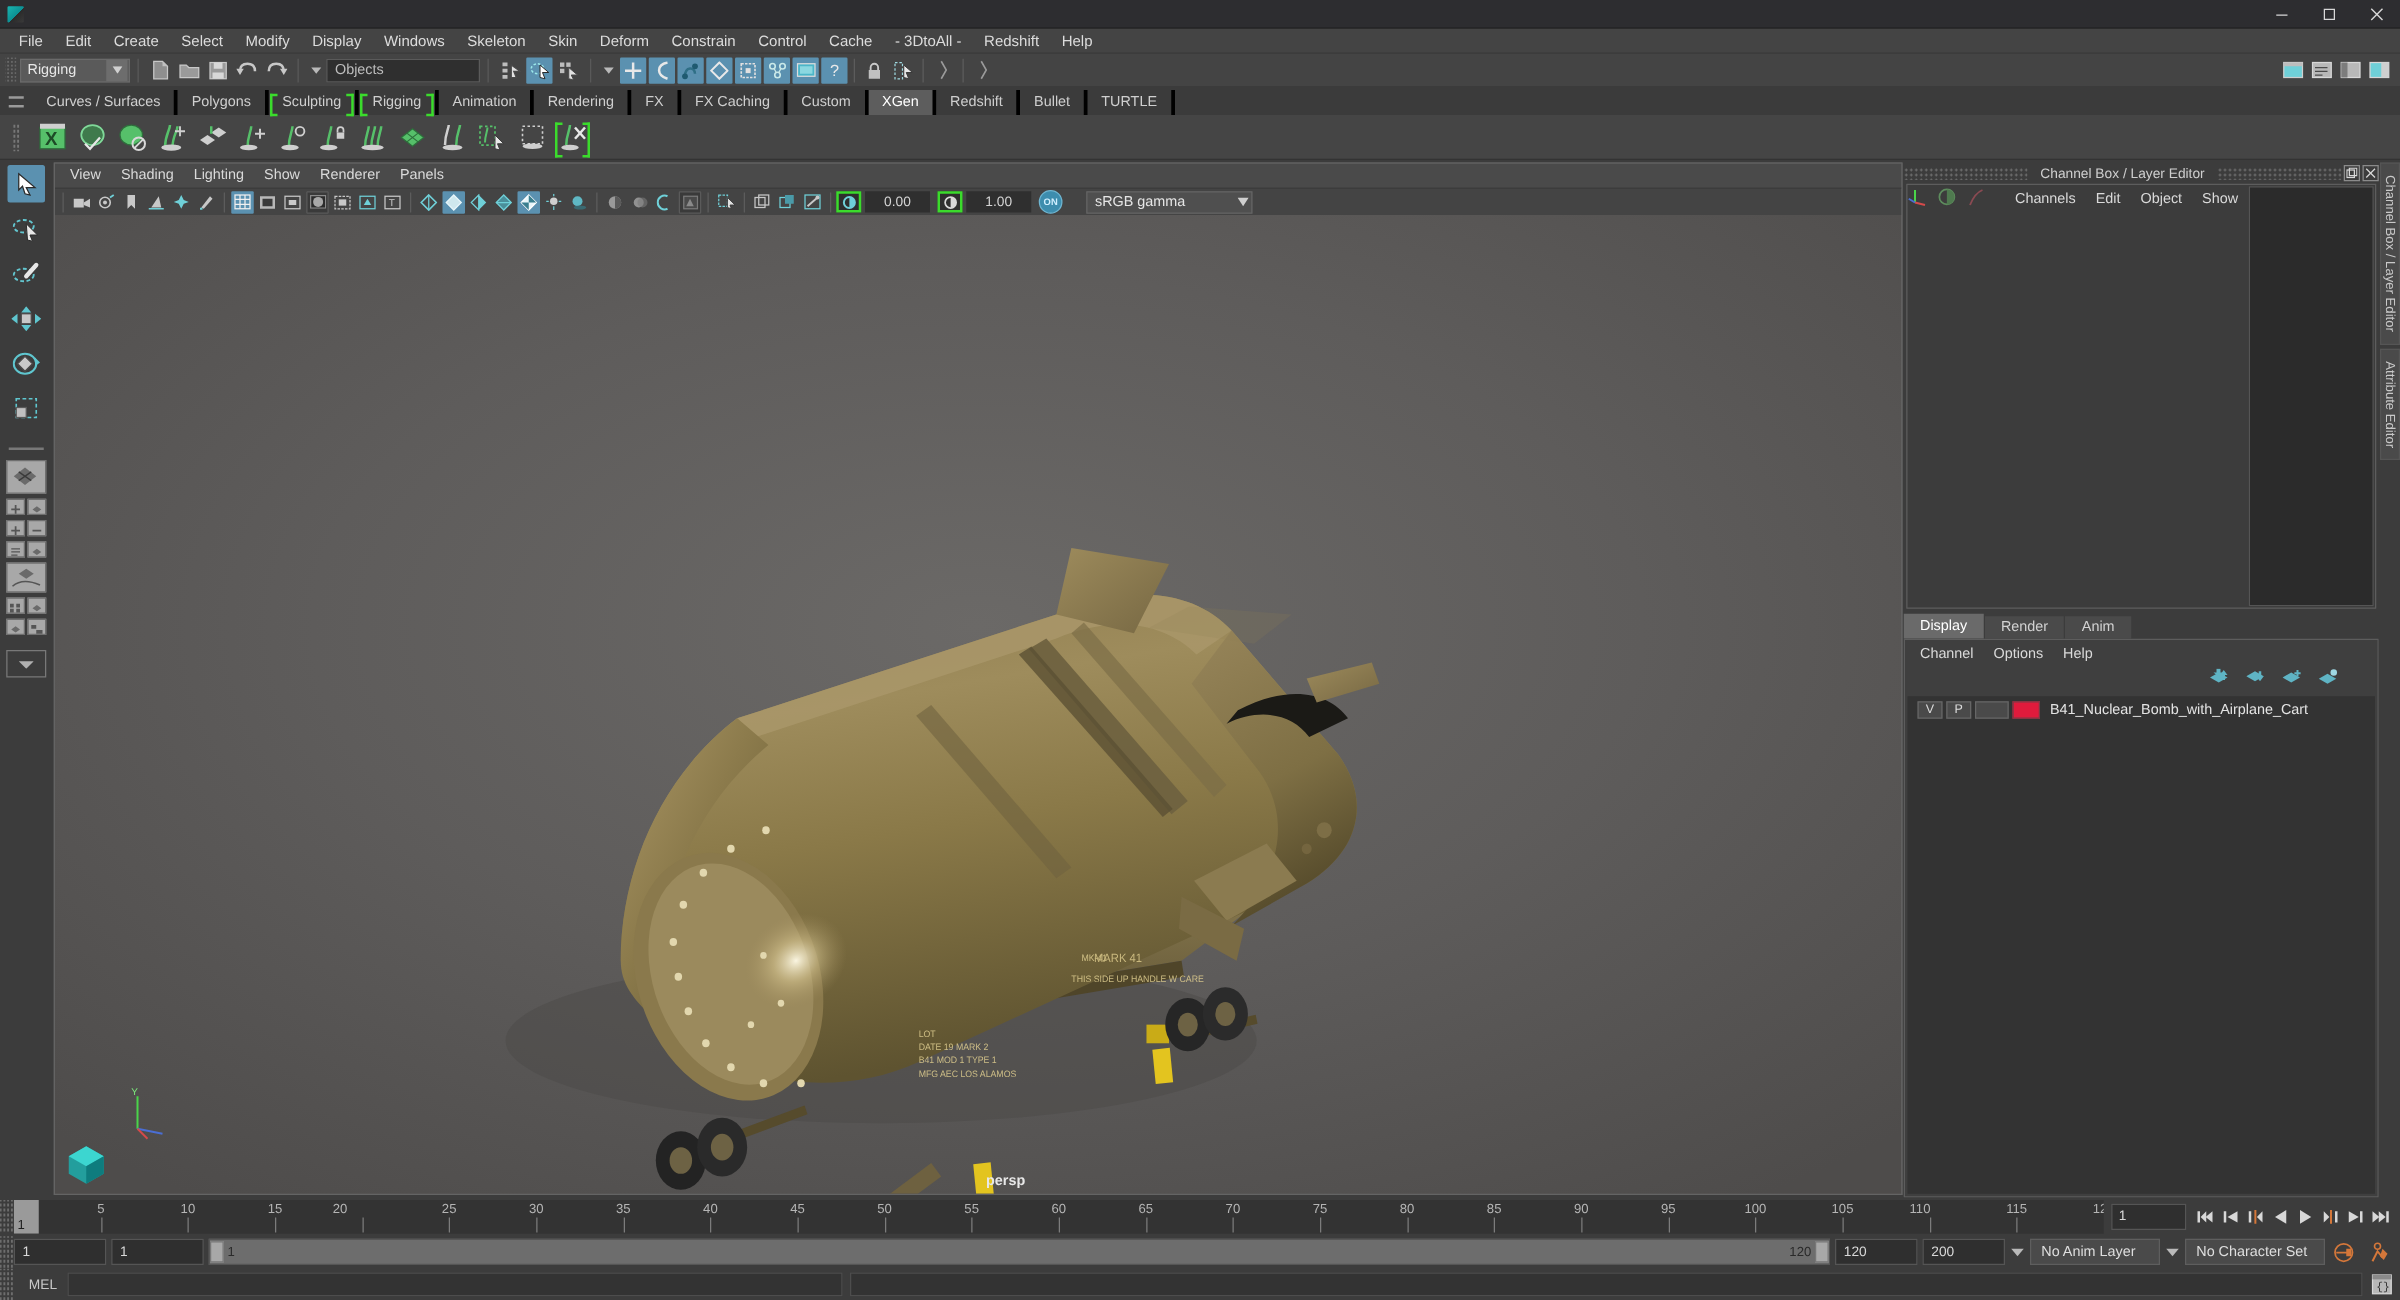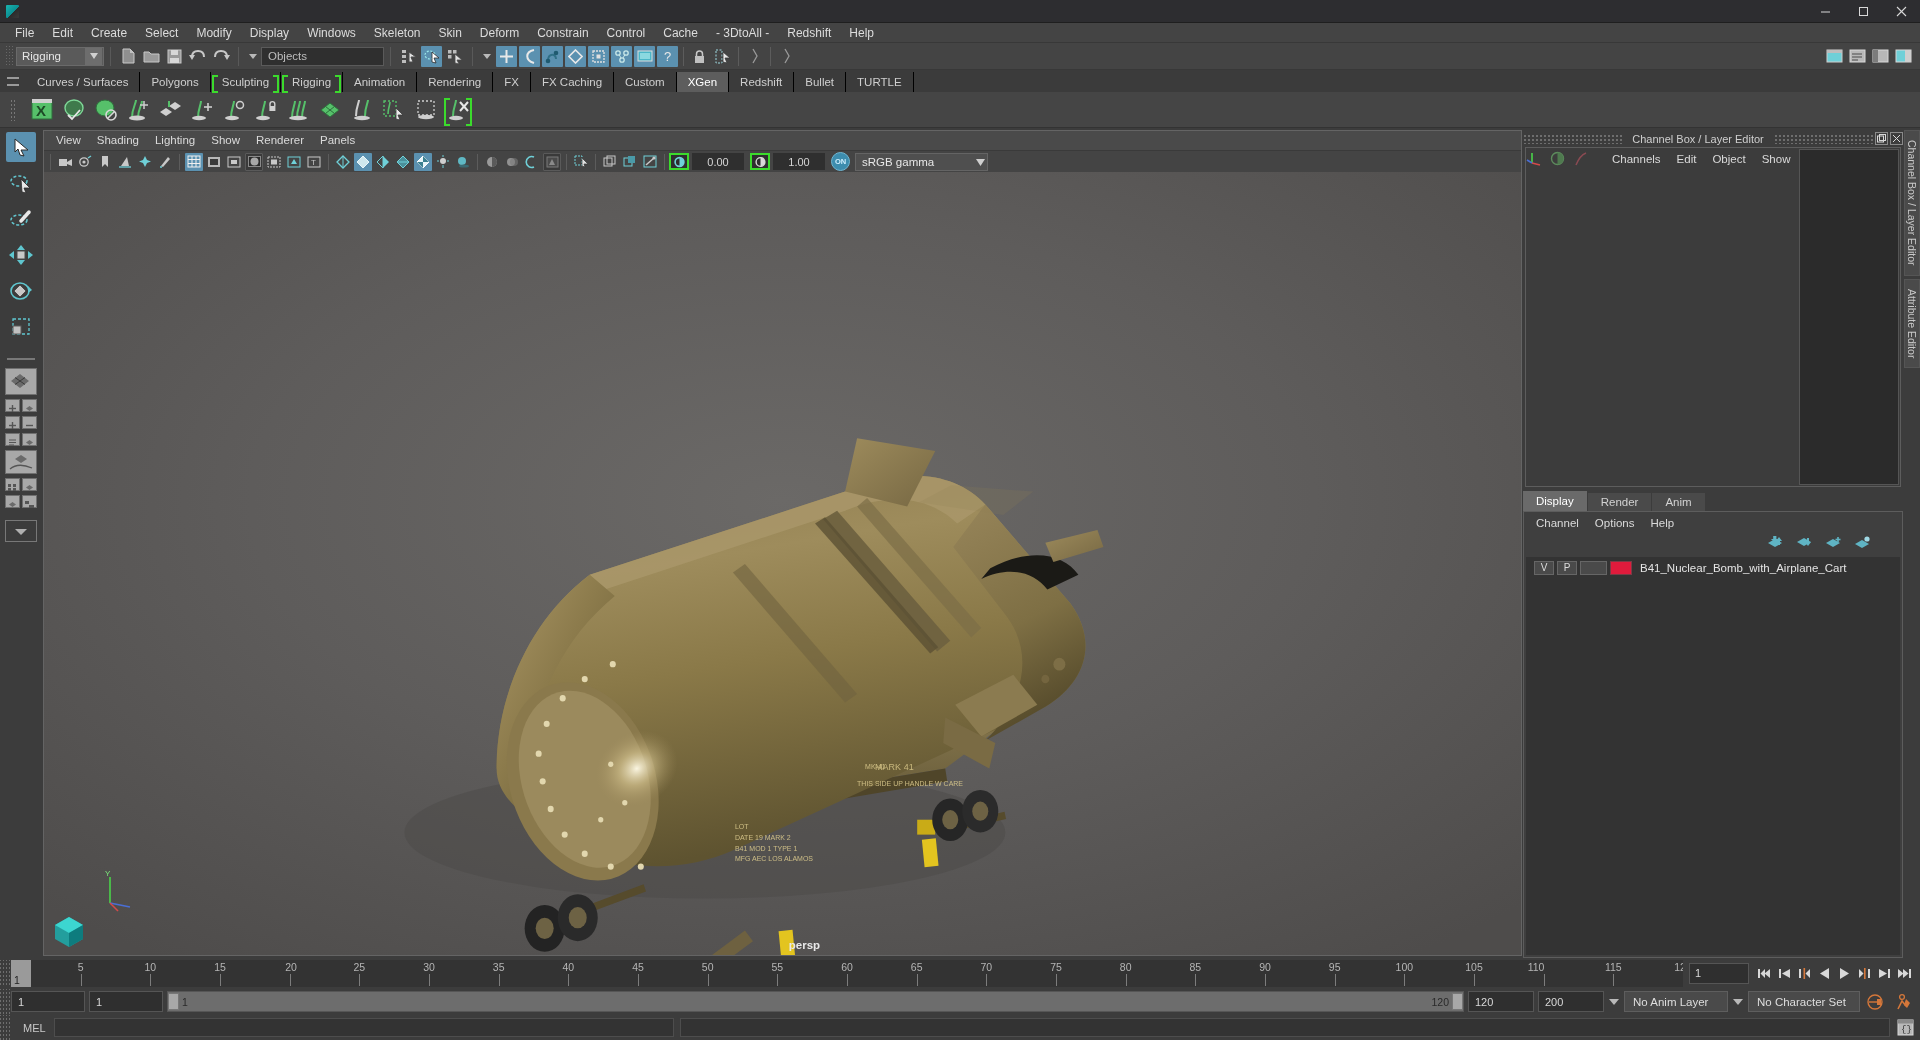--- a/index.html
+++ b/index.html
@@ -64,21 +64,21 @@
   .tri-d { width: 0; height: 0; border-left: 4px solid transparent; border-right: 4px solid transparent;
     border-top: 5px solid #b9b9b9; margin: 0 4px; }
   .sl-right { margin-left: auto; display: flex; align-items: center; padding-right: 5px; }
 
   
   .shelf-tabs { height: 22px; background: #3b3b3b; display: flex; align-items: flex-end; flex: 0 0 22px; }
   .shelf-grip { width: 26px; height: 22px; display: flex; align-items: center; justify-content: center; }
   .shelf-grip .bars { width: 12px; height: 9px; border-top: 2px solid #9a9a9a; border-bottom: 2px solid #9a9a9a; }
   .shelf-tab {
     font-size: 11.5px; color: #cfcfcf; padding: 0 11px; height: 20px; line-height: 20px;
-    border-right: 1px solid #000000; position: relative; white-space: nowrap;
+    border-right: 3px solid #000000; position: relative; white-space: nowrap;
   }
   .shelf-tab.active { background: #5d5d5d; color: #fff; }
   .shelf-tab.brk::before, .shelf-tab.brk::after {
     content: ""; position: absolute; top: 3px; width: 4px; height: 14px; border: 2px solid #3bdb2c;
   }
   .shelf-tab.brk::before { left: 1px; border-right: none; }
   .shelf-tab.brk::after { right: 1px; border-left: none; }
   .shelf-icons { height: 36px; background: #454545; display: flex; align-items: center; flex: 0 0 36px;
     border-bottom: 1px solid #333; }
   .shelf-grip2 { width: 26px; height: 34px; display:flex; align-items:center; justify-content:center; }
@@ -120,21 +120,21 @@
   .vi.on { background: #5b91b0; }
   .vi.dark { background: #3a3a3a; border: 1px solid #5a5a5a; }
   .vsep { width: 1px; height: 16px; background: #5c5c5c; margin: 0 4px; flex: 0 0 1px; }
   .gm-box { display: flex; align-items: center; }
   .gm-ico { width: 20px; height: 17px; border: 2px solid #3bdb2c; display: flex;
     align-items: center; justify-content: center; background: #2e2e2e; }
   .gm-val { width: 52px; height: 17px; background: #2f2f2f; color: #d5d5d5; font-size: 11px;
     display: flex; align-items: center; justify-content: center; margin-left: 3px; margin-right: 6px; }
   .gm-on { width: 19px; height: 19px; border-radius: 50%; background: #3d8dae; color: #cfefff;
     font-size: 7.5px; display: flex; align-items: center; justify-content: center;
-    border: 1px solid #6fb6d2; margin-right: 5px; font-weight: bold; }
+    border: 1px solid #6fb6d2; margin-right: 19px; font-weight: bold; }
   .gm-sel { width: 133px; height: 18px; background: #4f4f4f; border: 1px solid #646464;
     font-size: 11.5px; color: #e6e6e6; display: flex; align-items: center; padding-left: 6px; position: relative; }
   .gm-sel .arrow { position: absolute; right: 2px; }
   .vp-canvas { flex: 1 1 auto; position: relative; min-height: 0; overflow: hidden;
     background: radial-gradient(ellipse 120% 100% at 50% 40%, #666463 0%, #5c5a59 45%, #504e4d 100%); }
   .vp-label { position: absolute; bottom: 4px; left: 0; right: 0; text-align: center;
     font-size: 11.5px; color: #e8e8e8; font-weight: bold; padding-left: 44px; }
   .axis-gnomon { position: absolute; left: 52px; bottom: 42px; width: 44px; height: 44px; }
   .maya-logo { position: absolute; left: 8px; bottom: 6px; width: 34px; height: 34px; }
 
@@ -1205,21 +1205,21 @@
       <div class="ts-current">
         <span>1</span>
       </div>
     <div class="ts-tick" style="left: 69.6667px;"></div>
         <div class="ts-num" style="left: 69.6667px;">5</div>
         <div class="ts-tick" style="left: 139.333px;"></div>
         <div class="ts-num" style="left: 139.333px;">10</div>
         <div class="ts-tick" style="left: 209px;"></div>
         <div class="ts-num" style="left: 209px;">15</div>
         <div class="ts-tick" style="left: 278.667px;"></div>
-        <div class="ts-num" style="left: 280px; text-align: right;">20</div>
+        <div class="ts-num" style="left: 261px; text-align: right;">20</div>
         <div class="ts-tick" style="left: 348.333px;"></div>
         <div class="ts-num" style="left: 348.333px;">25</div>
         <div class="ts-tick" style="left: 418px;"></div>
         <div class="ts-num" style="left: 418px;">30</div>
         <div class="ts-tick" style="left: 487.667px;"></div>
         <div class="ts-num" style="left: 487.667px;">35</div>
         <div class="ts-tick" style="left: 557.333px;"></div>
         <div class="ts-num" style="left: 557.333px;">40</div>
         <div class="ts-tick" style="left: 627px;"></div>
         <div class="ts-num" style="left: 627px;">45</div>

